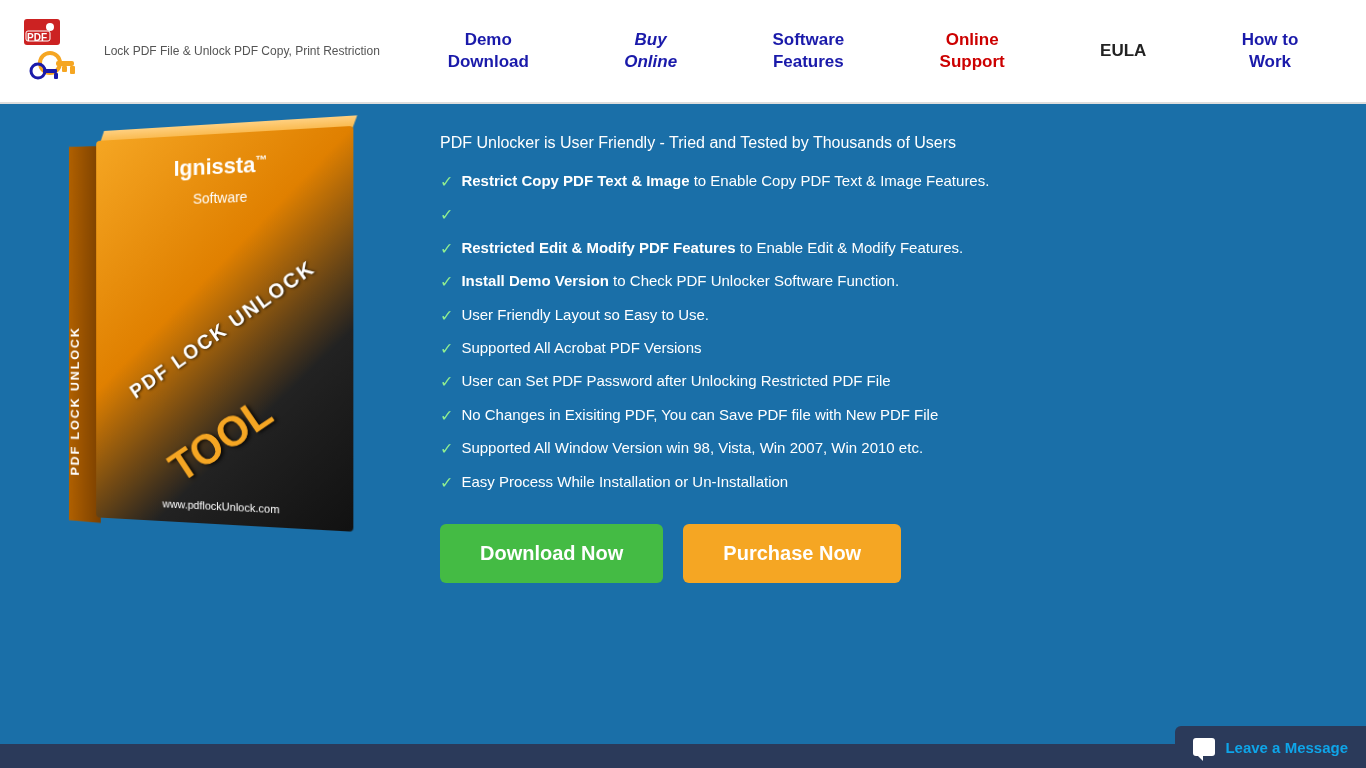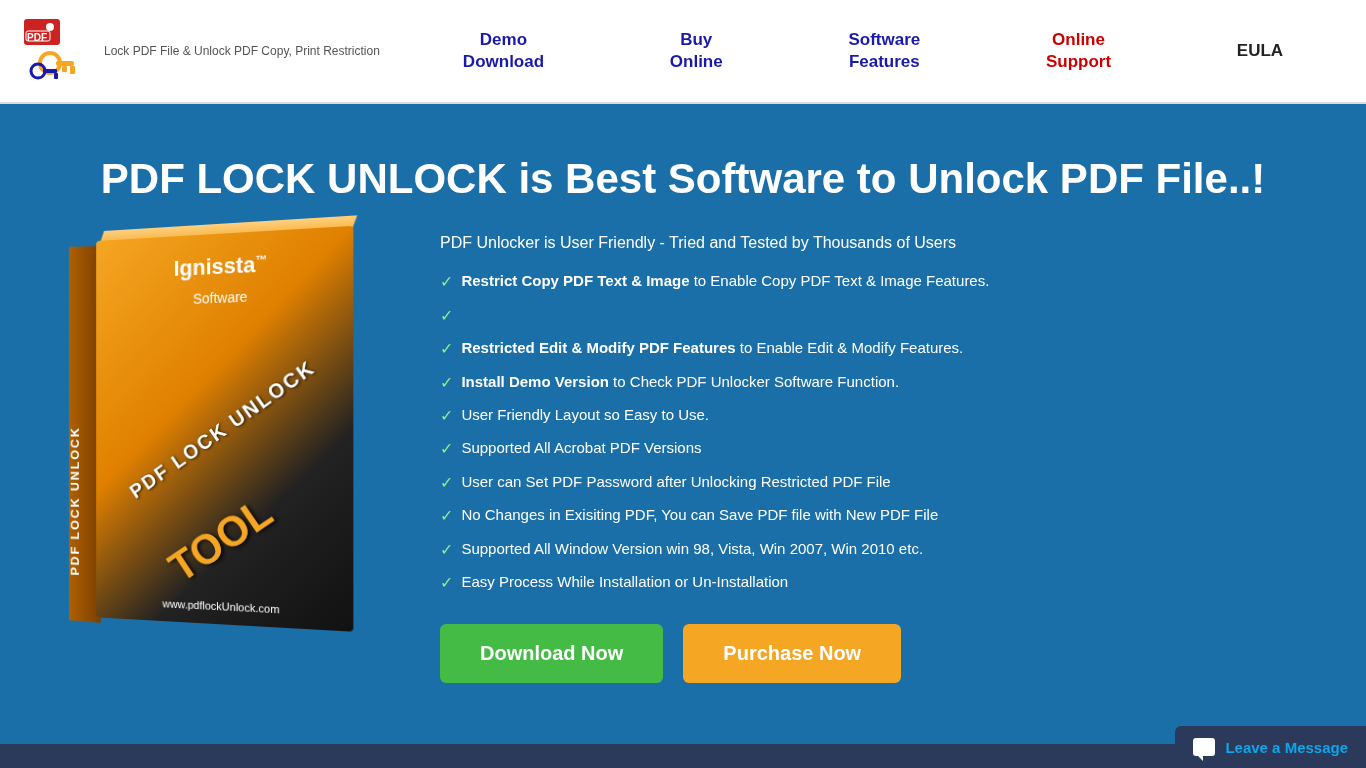--- a/index.html
+++ b/index.html
@@ -329,32 +329,33 @@
       <rect x="23" y="54" width="14" height="4" fill="#1a1aaa" rx="1"></rect>
       <rect x="34" y="58" width="4" height="6" fill="#1a1aaa" rx="1"></rect>
     </svg>
     <div class="logo-text-block">
       <div class="logo-subtitle">Lock PDF File &amp; Unlock PDF Copy, Print Restriction</div>
     </div>
   </div>
   <nav class="nav">
     <a class="nav-item blue" style="white-space:pre-line;">Demo
 Download</a>
-    <a class="nav-item blue" style="white-space:pre-line;">Buy
+    <a class="nav-item blue" style="white-space:pre-line;font-style:italic;">Buy
 Online</a>
     <a class="nav-item blue" style="white-space:pre-line;">Software
 Features</a>
     <a class="nav-item active" style="white-space:pre-line;">Online
 Support</a>
     <a class="nav-item dark" style="white-space:pre-line;">EULA</a>
+    <a class="nav-item blue" style="white-space:pre-line;">How to
+Work</a>
   </nav>
 </header>
 
 <section class="hero">
-  <h1 class="hero-title">PDF LOCK UNLOCK is Best Software to Unlock PDF File..!</h1>
   <div class="hero-body">
 
     <div class="hero-image-area">
       <div class="product-box">
         <div class="box-outer">
           <div class="box-face-side"></div>
           <div class="box-top"></div>
           <div class="box-face-front">
             <div class="box-brand">
               <span>Ignissta</span><span class="box-tm">™</span>

